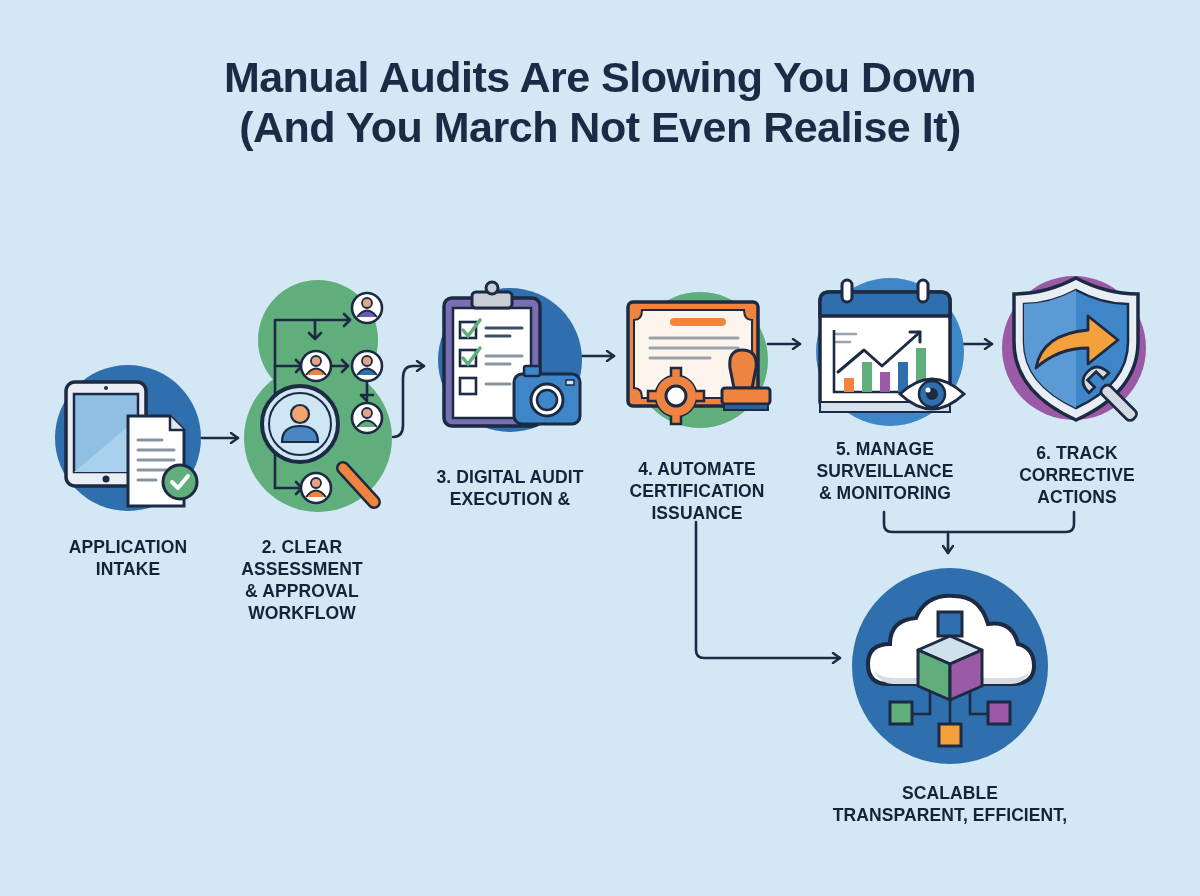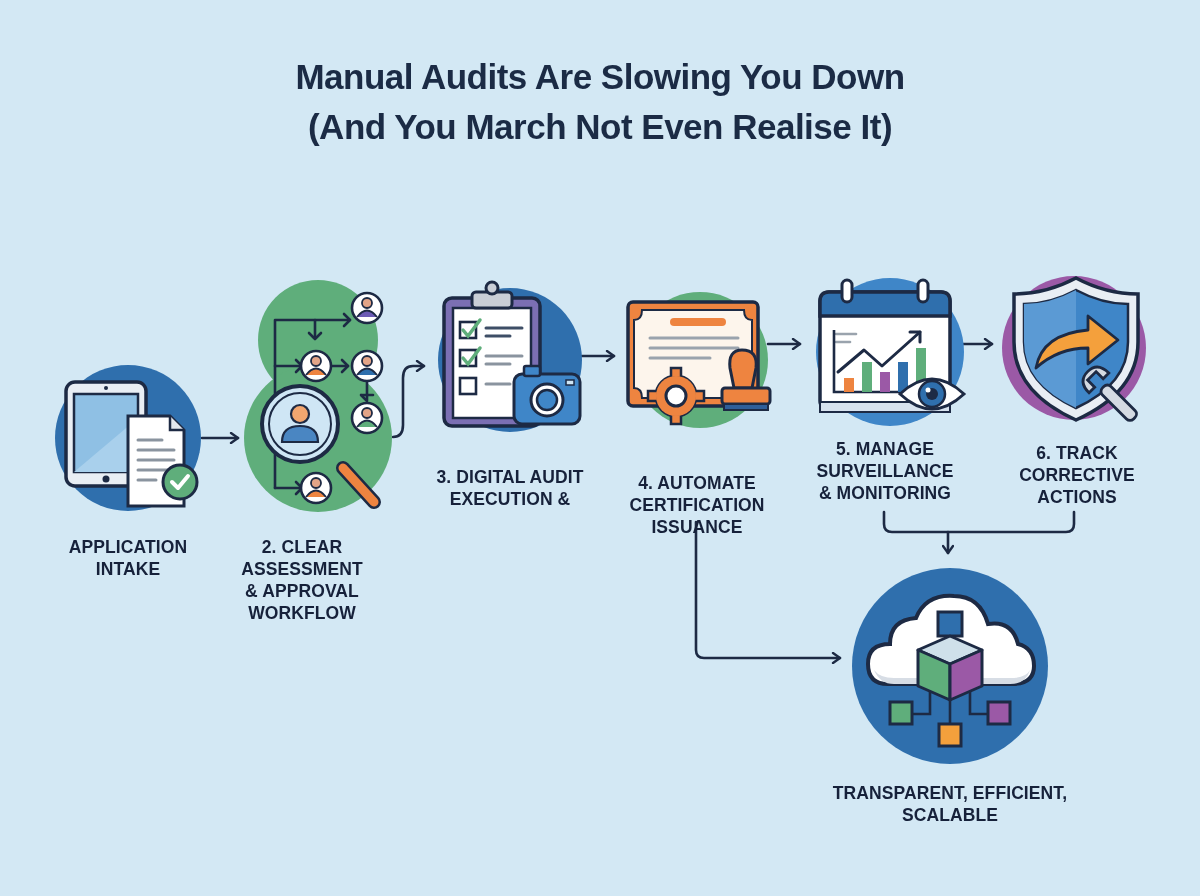--- a/index.html
+++ b/index.html
@@ -5,21 +5,21 @@
   html, body { margin:0; padding:0; }
   body {
     width:1200px; height:896px; overflow:hidden;
     background:#d3e8f4;
     font-family:"Liberation Sans", "DejaVu Sans", sans-serif;
     position:relative;
   }
   .title {
     position:absolute; left:0; top:52px; width:1200px;
     text-align:center; color:#1b2b45;
-    font-weight:bold; font-size:35px; line-height:50px;
+    font-weight:bold; font-size:43px; line-height:50px;
     letter-spacing:-0.5px;
   }
   .title div { display:block; }
   .connectors { position:absolute; left:0; top:0; }
   .icon { position:absolute; }
   .label {
     position:absolute; text-align:center; color:#16213a;
     font-weight:bold; font-size:17.5px; line-height:22px;
     text-transform:uppercase; letter-spacing:0.1px;
   }
@@ -183,21 +183,21 @@
       <rect x="-28" y="-5" width="10" height="10"></rect>
       <rect x="18" y="-5" width="10" height="10"></rect>
     </g>
     <circle r="20" fill="#ee8440"></circle>
     <circle r="10" fill="#fff" stroke="#1d2a44" stroke-width="3"></circle>
   </g>
   <path d="M122,66 Q138,66 136,84 L132,104 L114,104 L110,84 Q108,66 122,66 Z" fill="#ee8440" stroke="#1d2a44" stroke-width="3"></path>
   <rect x="102" y="104" width="48" height="16" rx="3" fill="#ee8440" stroke="#1d2a44" stroke-width="3"></rect>
   <rect x="104" y="120" width="44" height="6" fill="#2f5f99" stroke="#1d2a44" stroke-width="2"></rect>
 </svg>
-<div class="label" style="left:602px;top:472px;width:190px">
+<div class="label" style="left:602px;top:458px;width:190px">
   <span>4. Automate</span>
   <span>Certification</span>
   <span>Issuance</span>
 </div>
 
 <svg class="icon" style="left:806px;top:276px" width="162" height="150" viewBox="0 0 162 150">
   <circle cx="84" cy="76" r="74" fill="#3f86c8"></circle>
   <rect x="14" y="16" width="130" height="118" rx="9" fill="#ffffff" stroke="#1d2a44" stroke-width="3.5"></rect>
   <path d="M14,25 Q14,16 23,16 L135,16 Q144,16 144,25 L144,40 L14,40 Z" fill="#2f6fad" stroke="#1d2a44" stroke-width="3.5"></path>
   <rect x="36" y="4" width="10" height="22" rx="5" fill="#fff" stroke="#1d2a44" stroke-width="3"></rect>
@@ -254,15 +254,15 @@
   <g fill="none" stroke="#1d2a44" stroke-width="2.6">
     <path d="M80,126 L80,148 L62,148"></path>
     <path d="M100,134 L100,158"></path>
     <path d="M120,126 L120,148 L138,148"></path>
   </g>
   <rect x="40" y="136" width="22" height="22" fill="#5fae7b" stroke="#1d2a44" stroke-width="3"></rect>
   <rect x="89" y="158" width="22" height="22" fill="#f4a03c" stroke="#1d2a44" stroke-width="3"></rect>
   <rect x="138" y="136" width="22" height="22" fill="#9b59a6" stroke="#1d2a44" stroke-width="3"></rect>
 </svg>
 <div class="label" style="left:810px;top:782px;width:280px">
+  <span>Scalable</span>
   <span>Transparent, Efficient,</span>
-  <span>Scalable</span>
 </div>
 
 </body></html>

